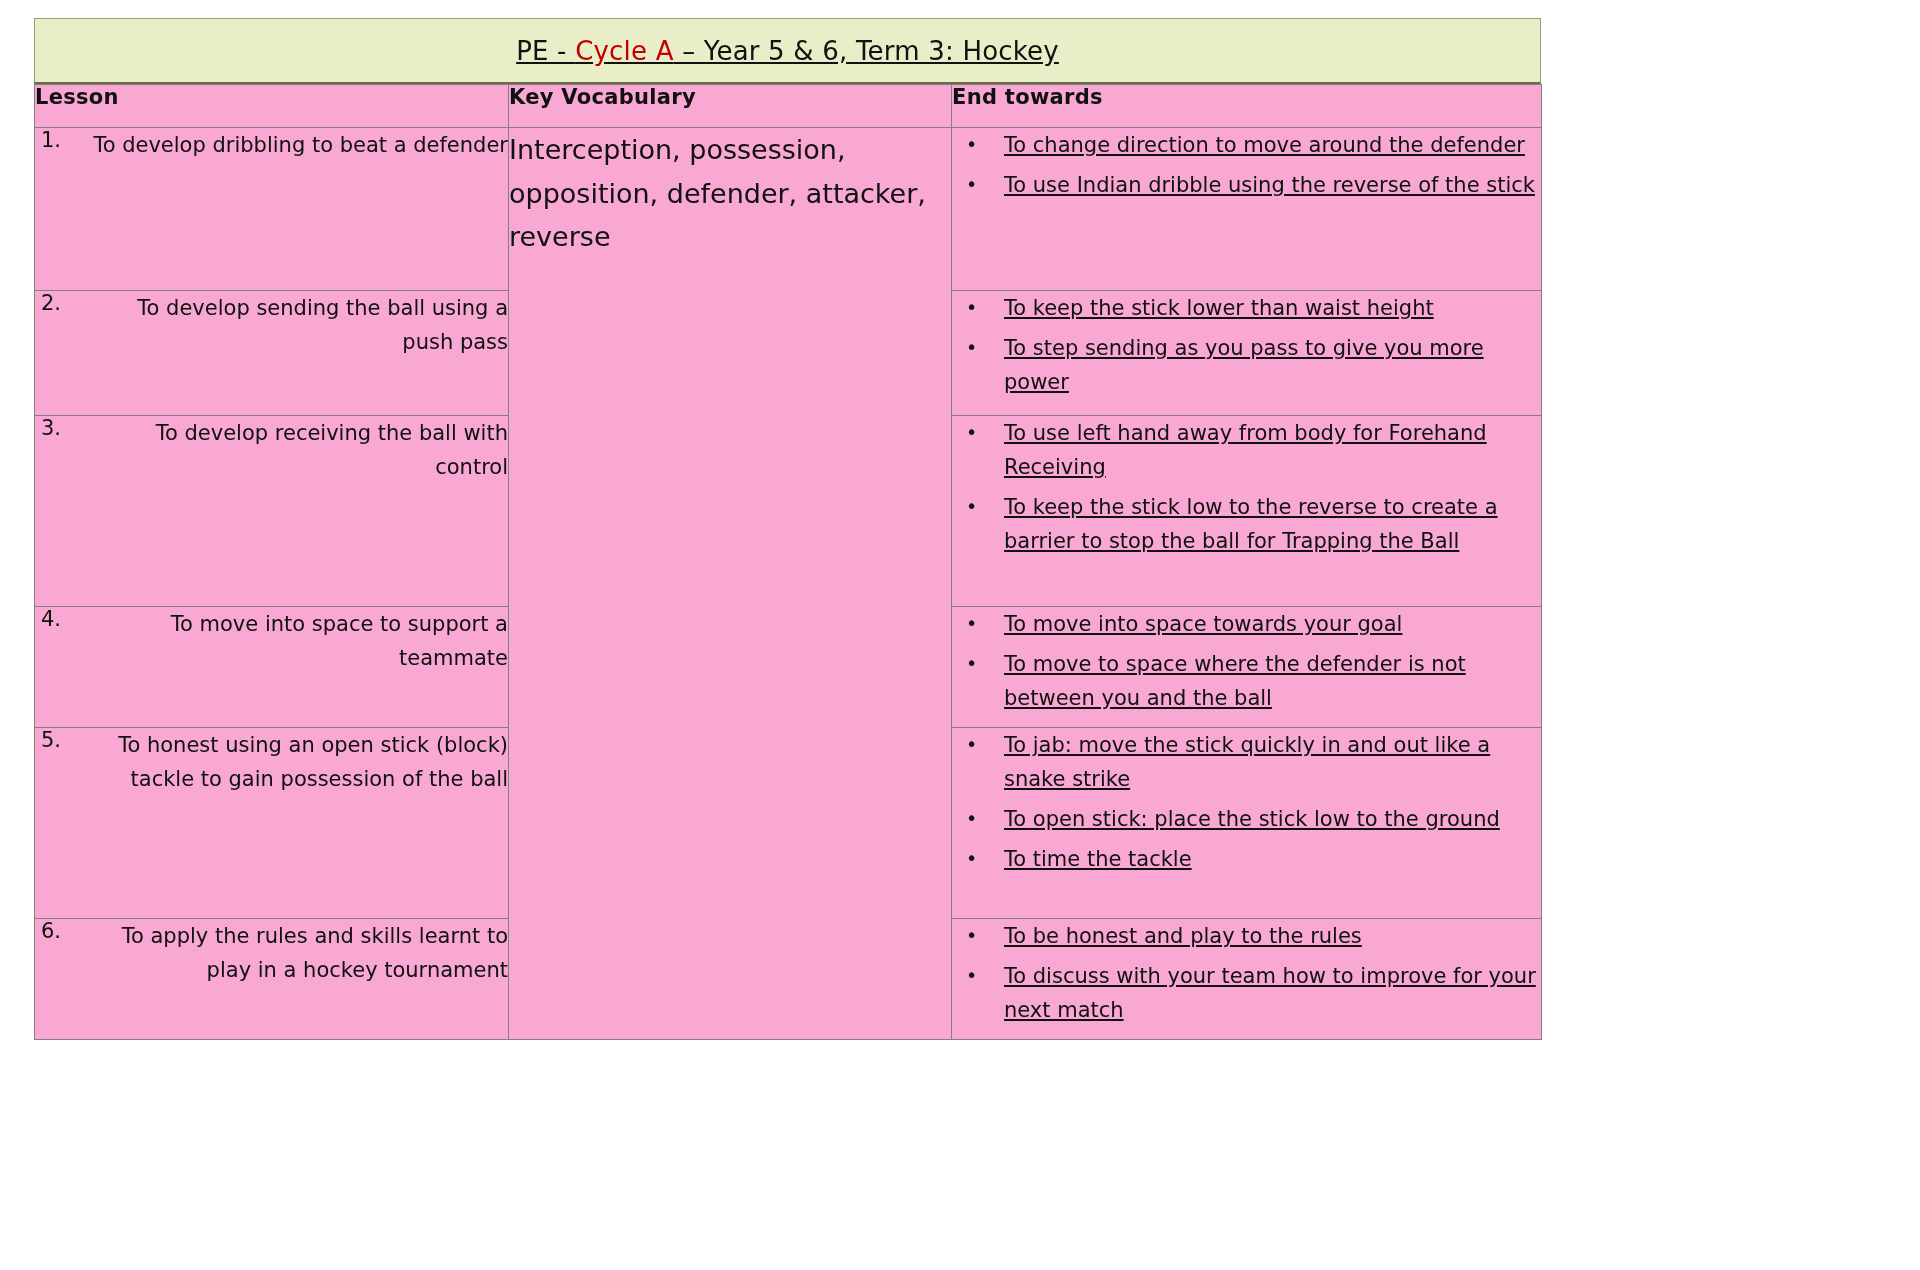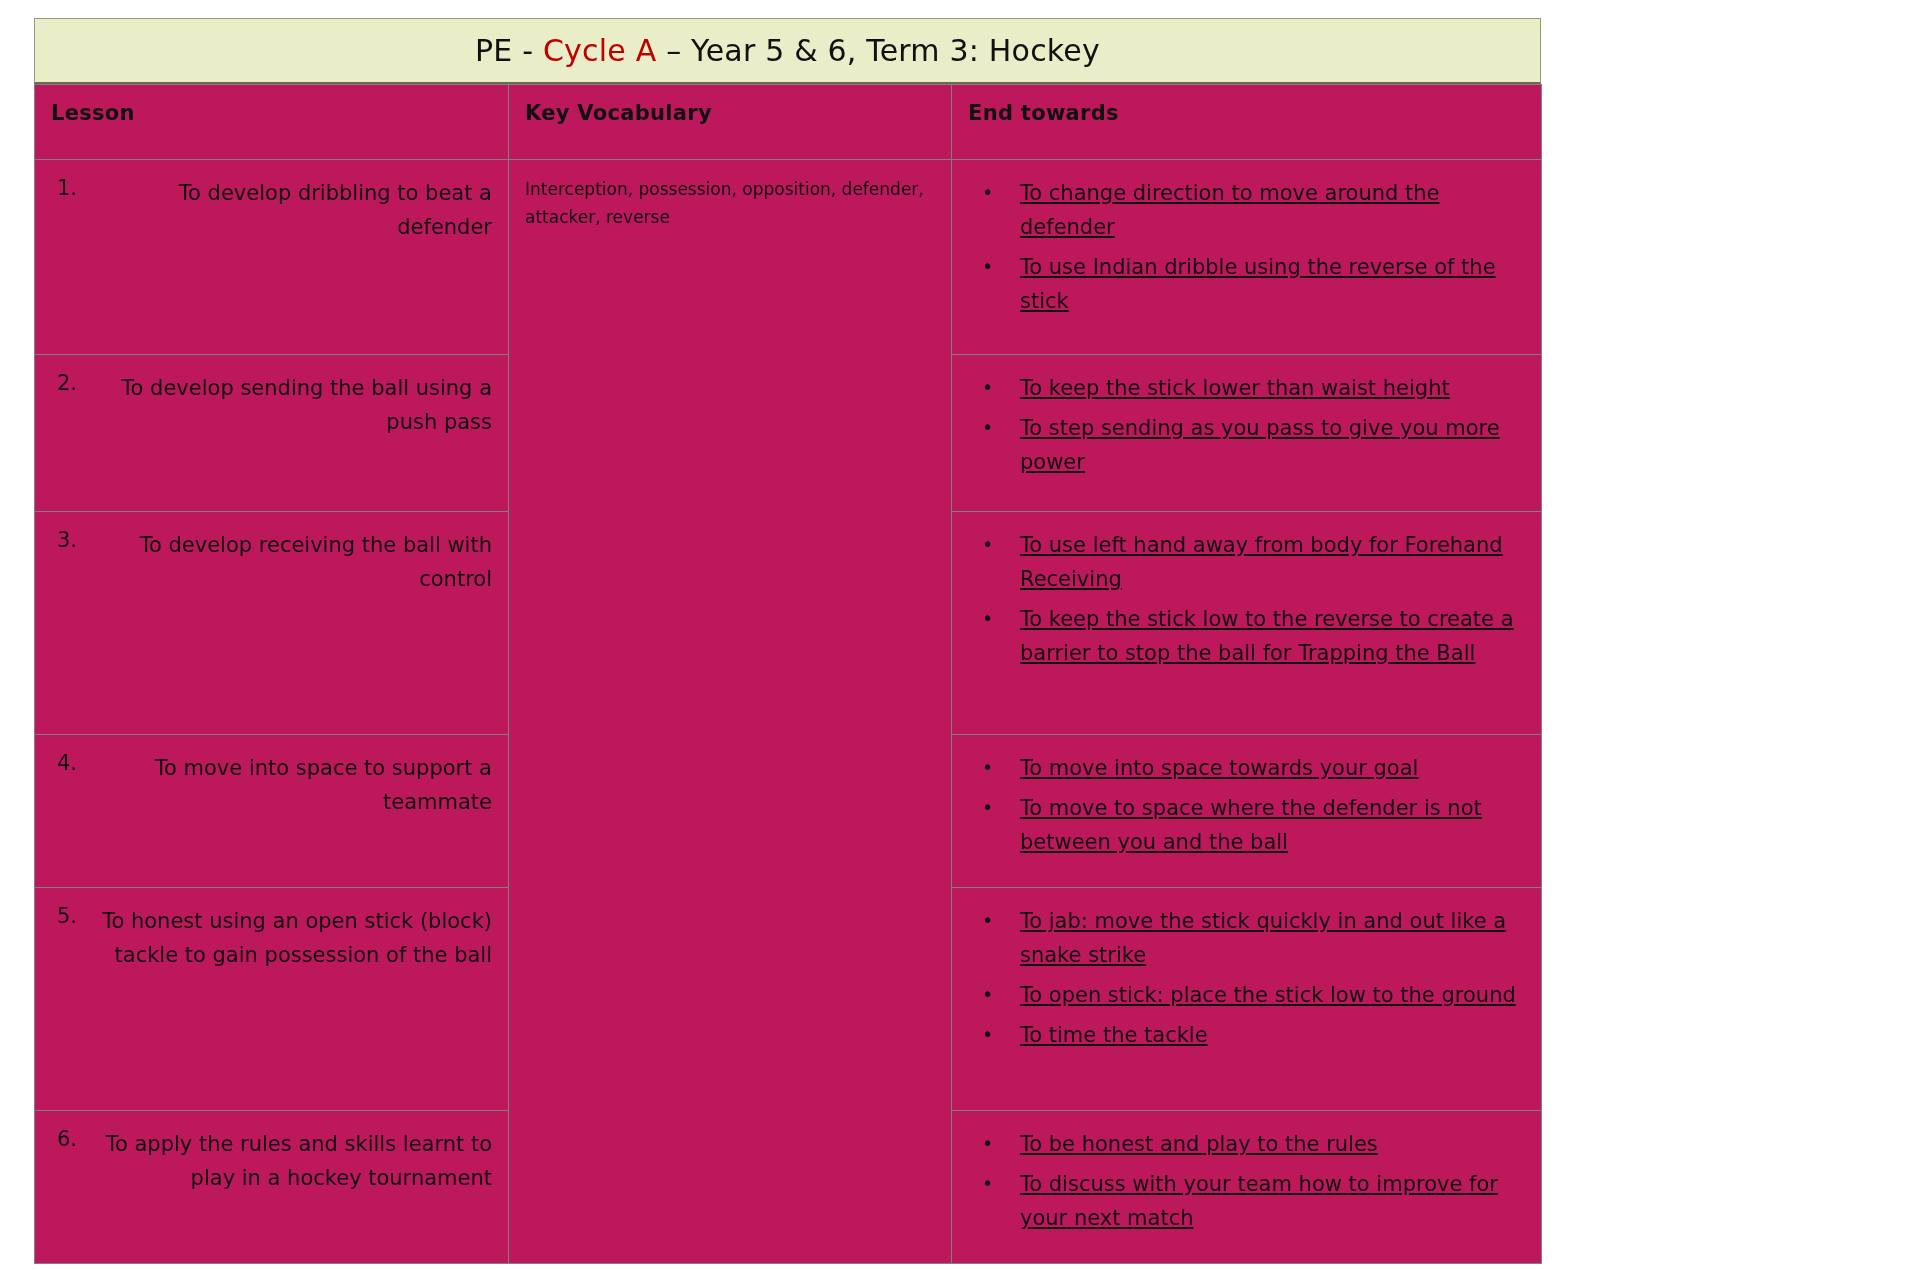--- a/index.html
+++ b/index.html
@@ -28,41 +28,42 @@
     width: 1507px;
     height: 66px;
     background: #eaeec8;
     border: 1px solid #9a9a7a;
     border-bottom: 2px solid #6b6b4a;
     display: flex;
     align-items: center;
     justify-content: center;
   }
   .title-text {
-    font-size: 30px;
+    font-size: 26px;
     letter-spacing: 0.2px;
     color: #111111;
     white-space: nowrap;
     line-height: 1;
+    text-decoration: underline;
   }
   .title-text .accent {
     color: #c00000;
   }
 
   
   table.plan {
     border-collapse: collapse;
     width: 1507px;
     table-layout: fixed;
   }
   table.plan td, table.plan th {
     border: 1px solid #808080;
     vertical-align: top;
-    padding: 16px;
-    background: #be185d;
+    padding: 0;
+    background: #f9a8d4;
   }
 
   col.c-lesson { width: 474px; }
   col.c-vocab  { width: 443px; }
   col.c-end    { width: 590px; }
 
   
   .hdr-cell {
     height: 42px;
     padding: 8px 0 6px 10px;
@@ -92,21 +93,21 @@
   .lesson-text {
     flex: 1 1 auto;
     line-height: 1.62;
     text-align: right;
   }
 
   
   .vocab-cell {
     vertical-align: middle;
     padding: 10px 16px 10px 14px;
-    font-size: 17px;
+    font-size: 27px;
     line-height: 1.62;
     color: #111111;
   }
 
   
   .end-cell {
     padding: 12px 10px 12px 8px;
     font-size: 21px;
     color: #111111;
   }

